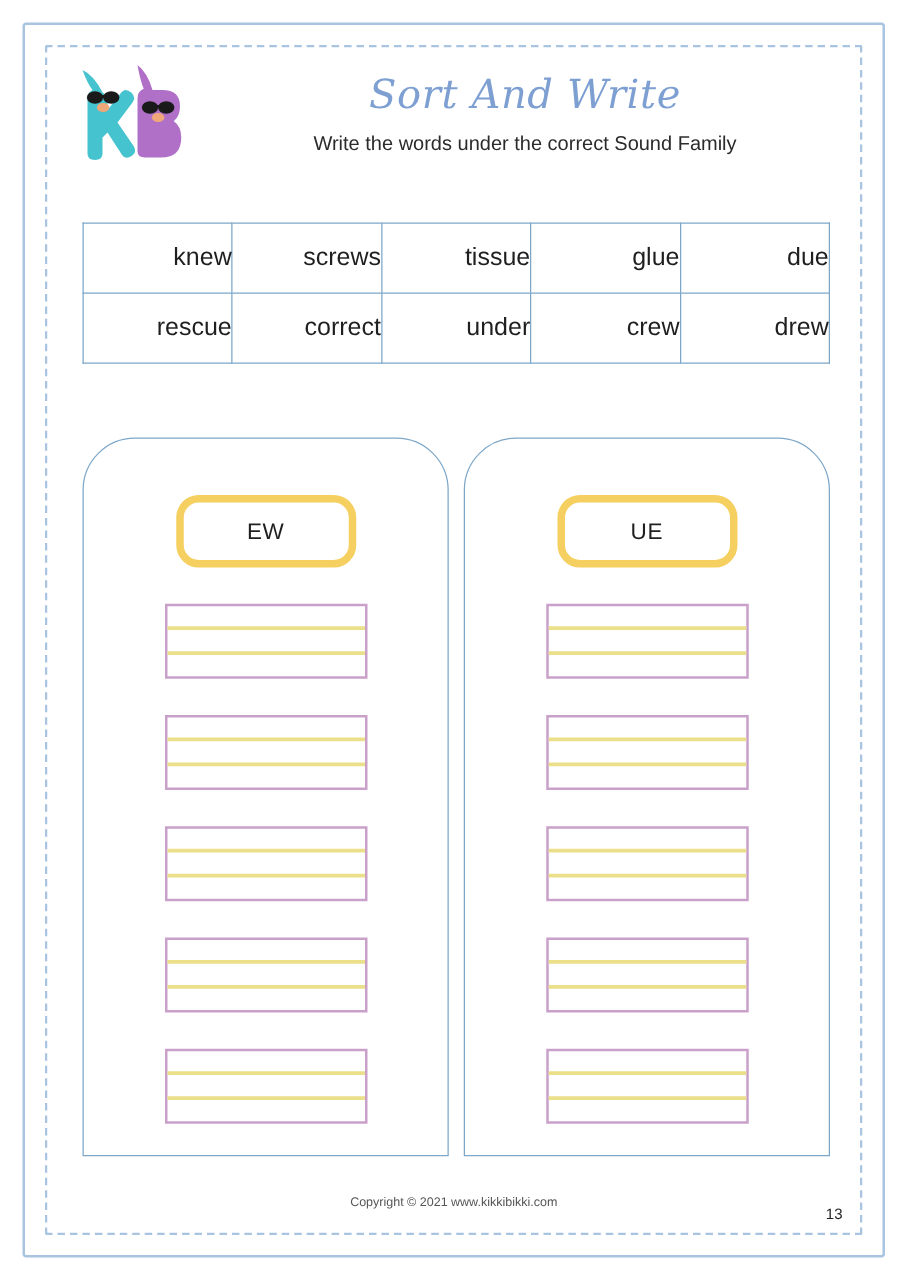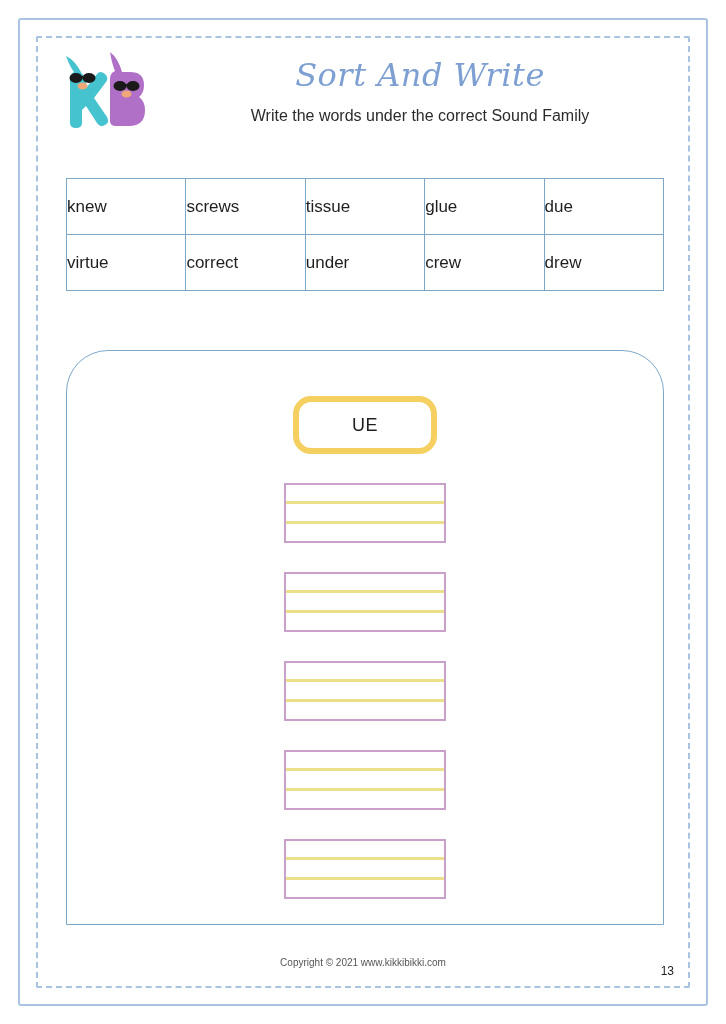--- a/index.html
+++ b/index.html
@@ -77,23 +77,23 @@
     position: absolute;
     left: 46px;
     top: 158px;
     width: 598px;
     border-collapse: collapse;
     table-layout: fixed;
   }
   .wordbank td {
     border: 1.6px solid #7da7c9;
     height: 56px;
-    text-align: left;
+    text-align: right;
     vertical-align: middle;
-    font-size: 17px;
+    font-size: 20px;
     color: #1f1f1f;
     background: #ffffff;
   }
 
   
   .columns {
     position: absolute;
     left: 46px;
     top: 330px;
     width: 598px;
@@ -205,31 +205,56 @@
     <table class="wordbank">
       <tbody>
           <tr>
             <td>knew</td>
             <td>screws</td>
             <td>tissue</td>
             <td>glue</td>
             <td>due</td>
           </tr>
           <tr>
-            <td>virtue</td>
+            <td>rescue</td>
             <td>correct</td>
             <td>under</td>
             <td>crew</td>
             <td>drew</td>
           </tr>
         </tbody>
     </table>
 
     <div class="columns">
         <div class="column">
+          <div class="col-header">EW</div>
+          <div class="lines">
+            <div class="writebox">
+              <div class="guide g1"></div>
+              <div class="guide g2"></div>
+            </div>
+            <div class="writebox">
+              <div class="guide g1"></div>
+              <div class="guide g2"></div>
+            </div>
+            <div class="writebox">
+              <div class="guide g1"></div>
+              <div class="guide g2"></div>
+            </div>
+            <div class="writebox">
+              <div class="guide g1"></div>
+              <div class="guide g2"></div>
+            </div>
+            <div class="writebox">
+              <div class="guide g1"></div>
+              <div class="guide g2"></div>
+            </div>
+          </div>
+        </div>
+        <div class="column">
           <div class="col-header">UE</div>
           <div class="lines">
             <div class="writebox">
               <div class="guide g1"></div>
               <div class="guide g2"></div>
             </div>
             <div class="writebox">
               <div class="guide g1"></div>
               <div class="guide g2"></div>
             </div>

